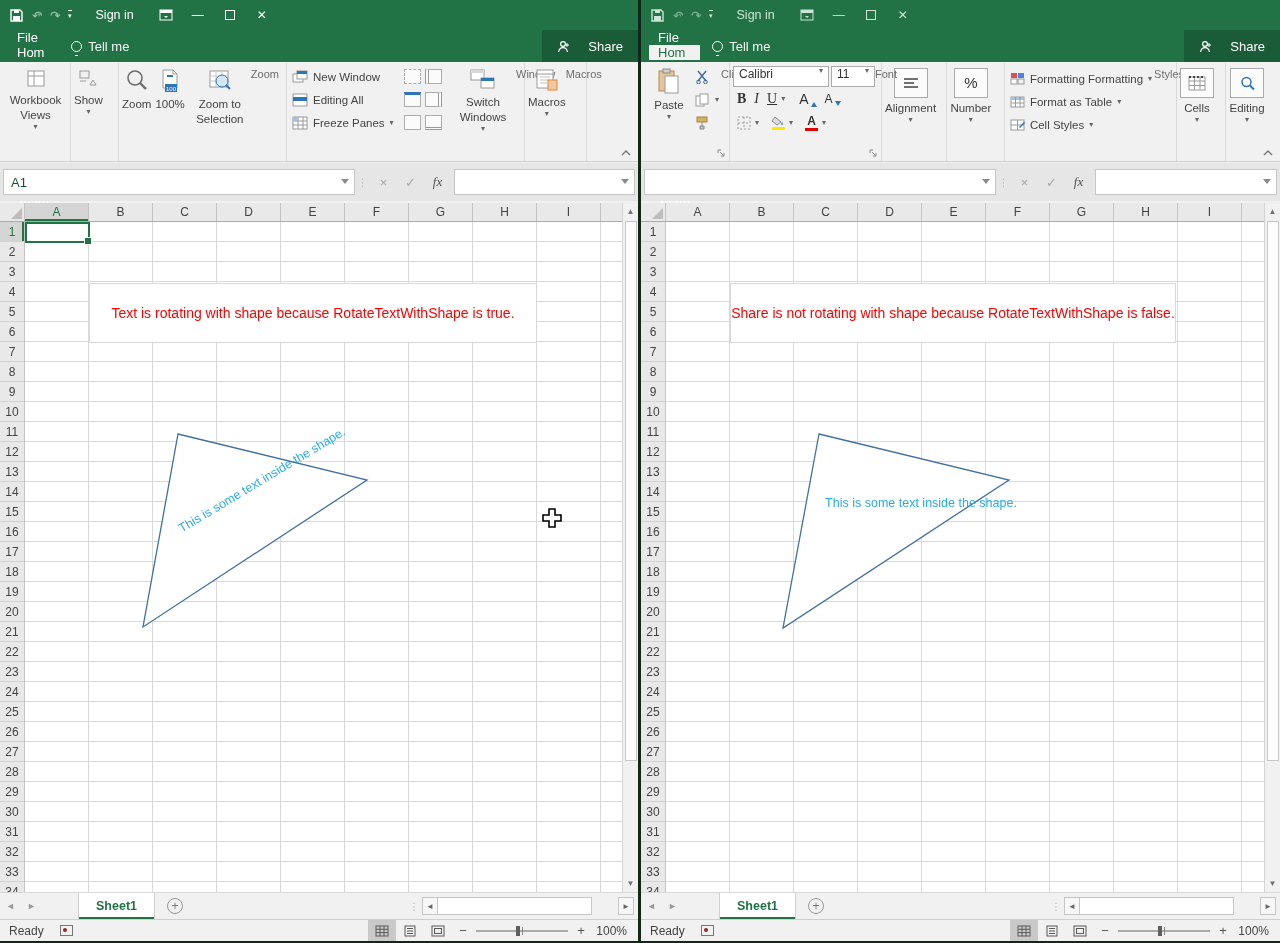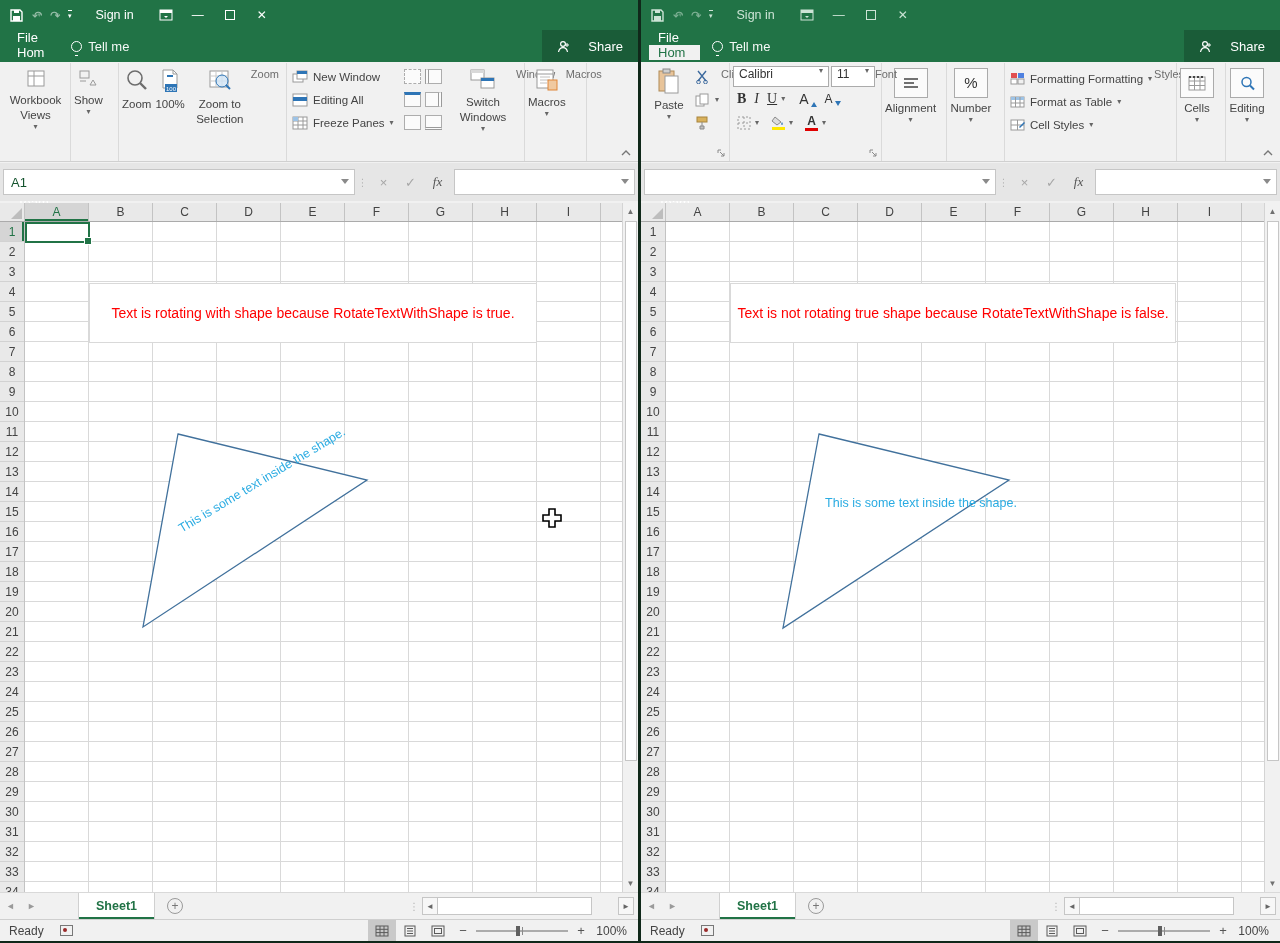--- a/index.html
+++ b/index.html
@@ -1003,21 +1003,21 @@
             <span>32</span>
           </div>
           <div class="rh">
             <span>33</span>
           </div>
           <div class="rh">
             <span>34</span>
           </div>
         </div>
       <div class="cells">
-        <div class="merge" style="left:64px;top:61px;width:446px;height:60px">Text is not rotating true shape because RotateTextWithShape is false.</div>
+        <div class="merge" style="left:64px;top:61px;width:446px;height:60px">Share is not rotating with shape because RotateTextWithShape is false.</div>
         <svg class="shape" style="left:110px;top:203px" width="255" height="210" viewBox="0 0 255 210">
           <polygon points="43,9 233,55 7,203" fill="#ffffff" stroke="#41719c" stroke-width="1.3"></polygon>
           <text x="145" y="82" text-anchor="middle" fill="#29abe2" font-size="12.5">This is some text inside the shape.</text>
         </svg>
       </div>
     </div>
     <div class="vscroll">
       <div class="varr">▲</div>
       <div class="vthumb"></div>
       <div class="vtrack"></div>

